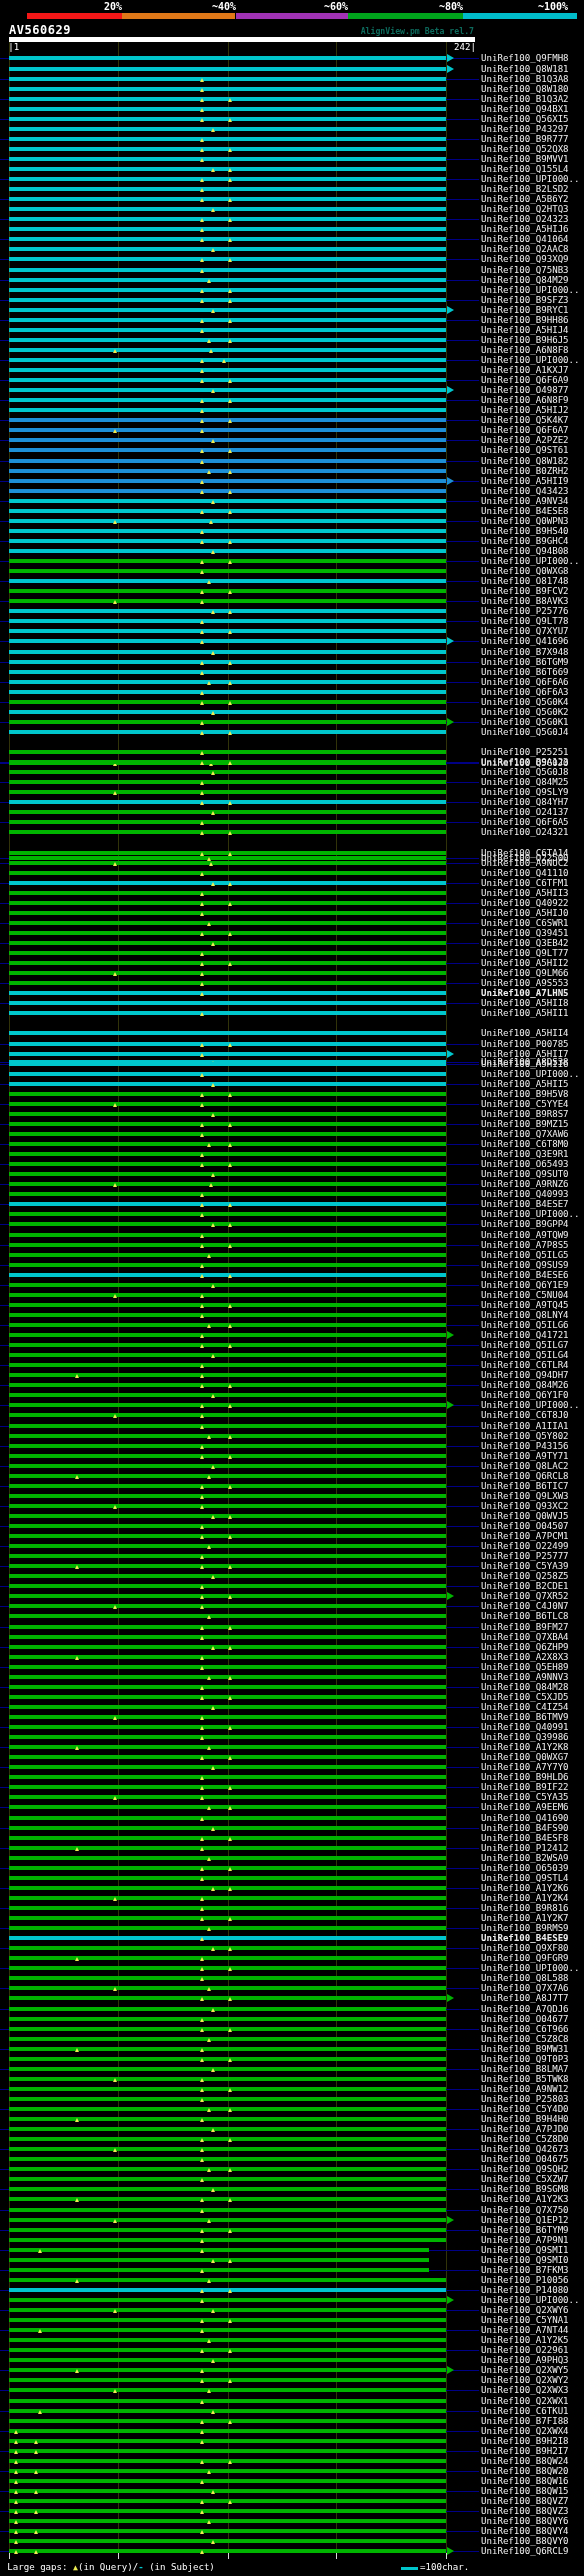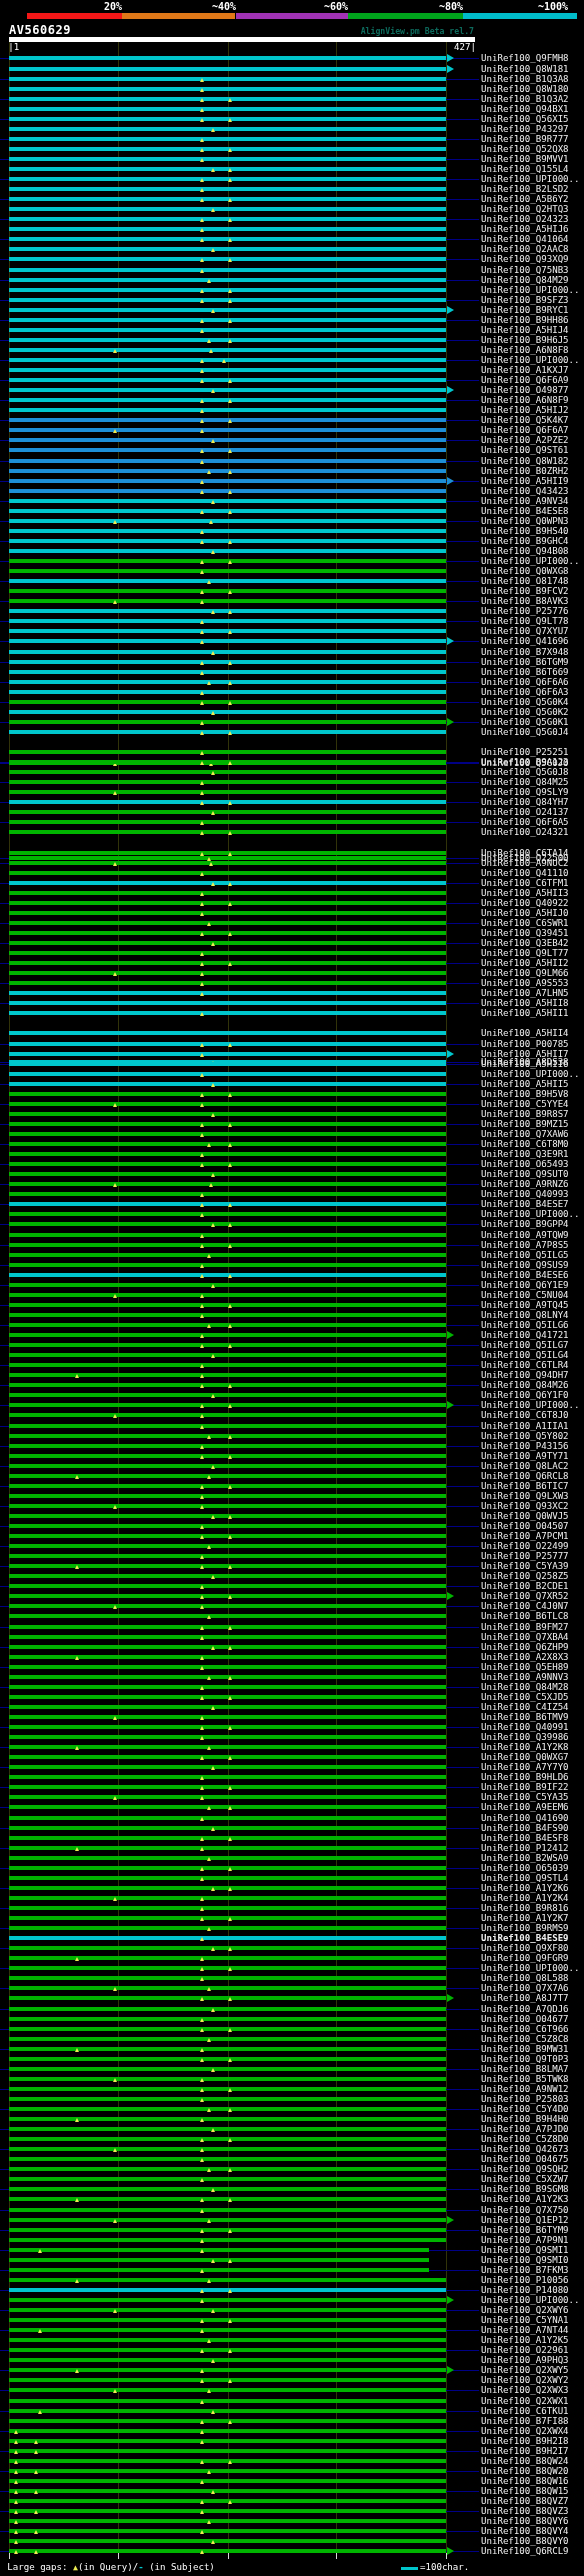--- a/index.html
+++ b/index.html
@@ -49,21 +49,21 @@
       <div class="abs grid" style="left: 9.1px;"></div>
       <div class="abs grid" style="left: 118px;"></div>
       <div class="abs grid" style="left: 228px;"></div>
       <div class="abs grid" style="left: 336px;"></div>
       <div class="abs grid" style="left: 446px;"></div>
     </div>
   <div id="queryid" class="abs">AV560629</div>
   <div id="apptitle" class="abs">AlignView.pm Beta rel.7</div>
   <div id="qbar" class="abs"></div>
   <div id="qstart" class="abs">|1</div>
-  <div id="qend" class="abs">427|</div>
+  <div id="qend" class="abs">242|</div>
   <div id="rows">
       <div class="row" style="top: 53px;">
         <div class="conn"></div>
         <div class="bar" style="left: 9.1px; width: 437px; background: rgb(0, 198, 204);"></div>
         <div class="arr" style="left: 447px; border-left: 7.3px solid rgb(0, 198, 204);"></div>
         <div class="hitlabel">UniRef100_Q9FMH8</div>
       </div>
       <div class="row" style="top: 64px;">
         <div class="stick"></div>
         <div class="bar" style="left: 9.1px; width: 437px; background: rgb(0, 198, 204);"></div>
@@ -660,21 +660,21 @@
         <div class="gap" style="left: 113px;"></div>
         <div class="gap" style="left: 200px;"></div>
         <div class="hitlabel">UniRef100_Q9LM66</div>
       </div>
       <div class="row" style="top: 978px;">
         <div class="conn"></div>
         <div class="bar" style="left: 9.1px; width: 437px; background: rgb(0, 180, 0);"></div>
         <div class="gap" style="left: 200px;"></div>
         <div class="hitlabel">UniRef100_A9S553</div>
       </div>
-      <div class="row" style="top: 988px;">
+      <div class="row" style="top: 988px; font-weight: bold;">
         <div class="stick"></div>
         <div class="bar" style="left: 9.1px; width: 437px; background: rgb(0, 198, 204);"></div>
         <div class="gap" style="left: 200px;"></div>
         <div class="hitlabel">UniRef100_A7LHN5</div>
       </div>
       <div class="row" style="top: 998px;">
         <div class="conn"></div>
         <div class="bar" style="left: 9.1px; width: 437px; background: rgb(0, 198, 204);"></div>
         <div class="hitlabel">UniRef100_A5HII8</div>
       </div>

